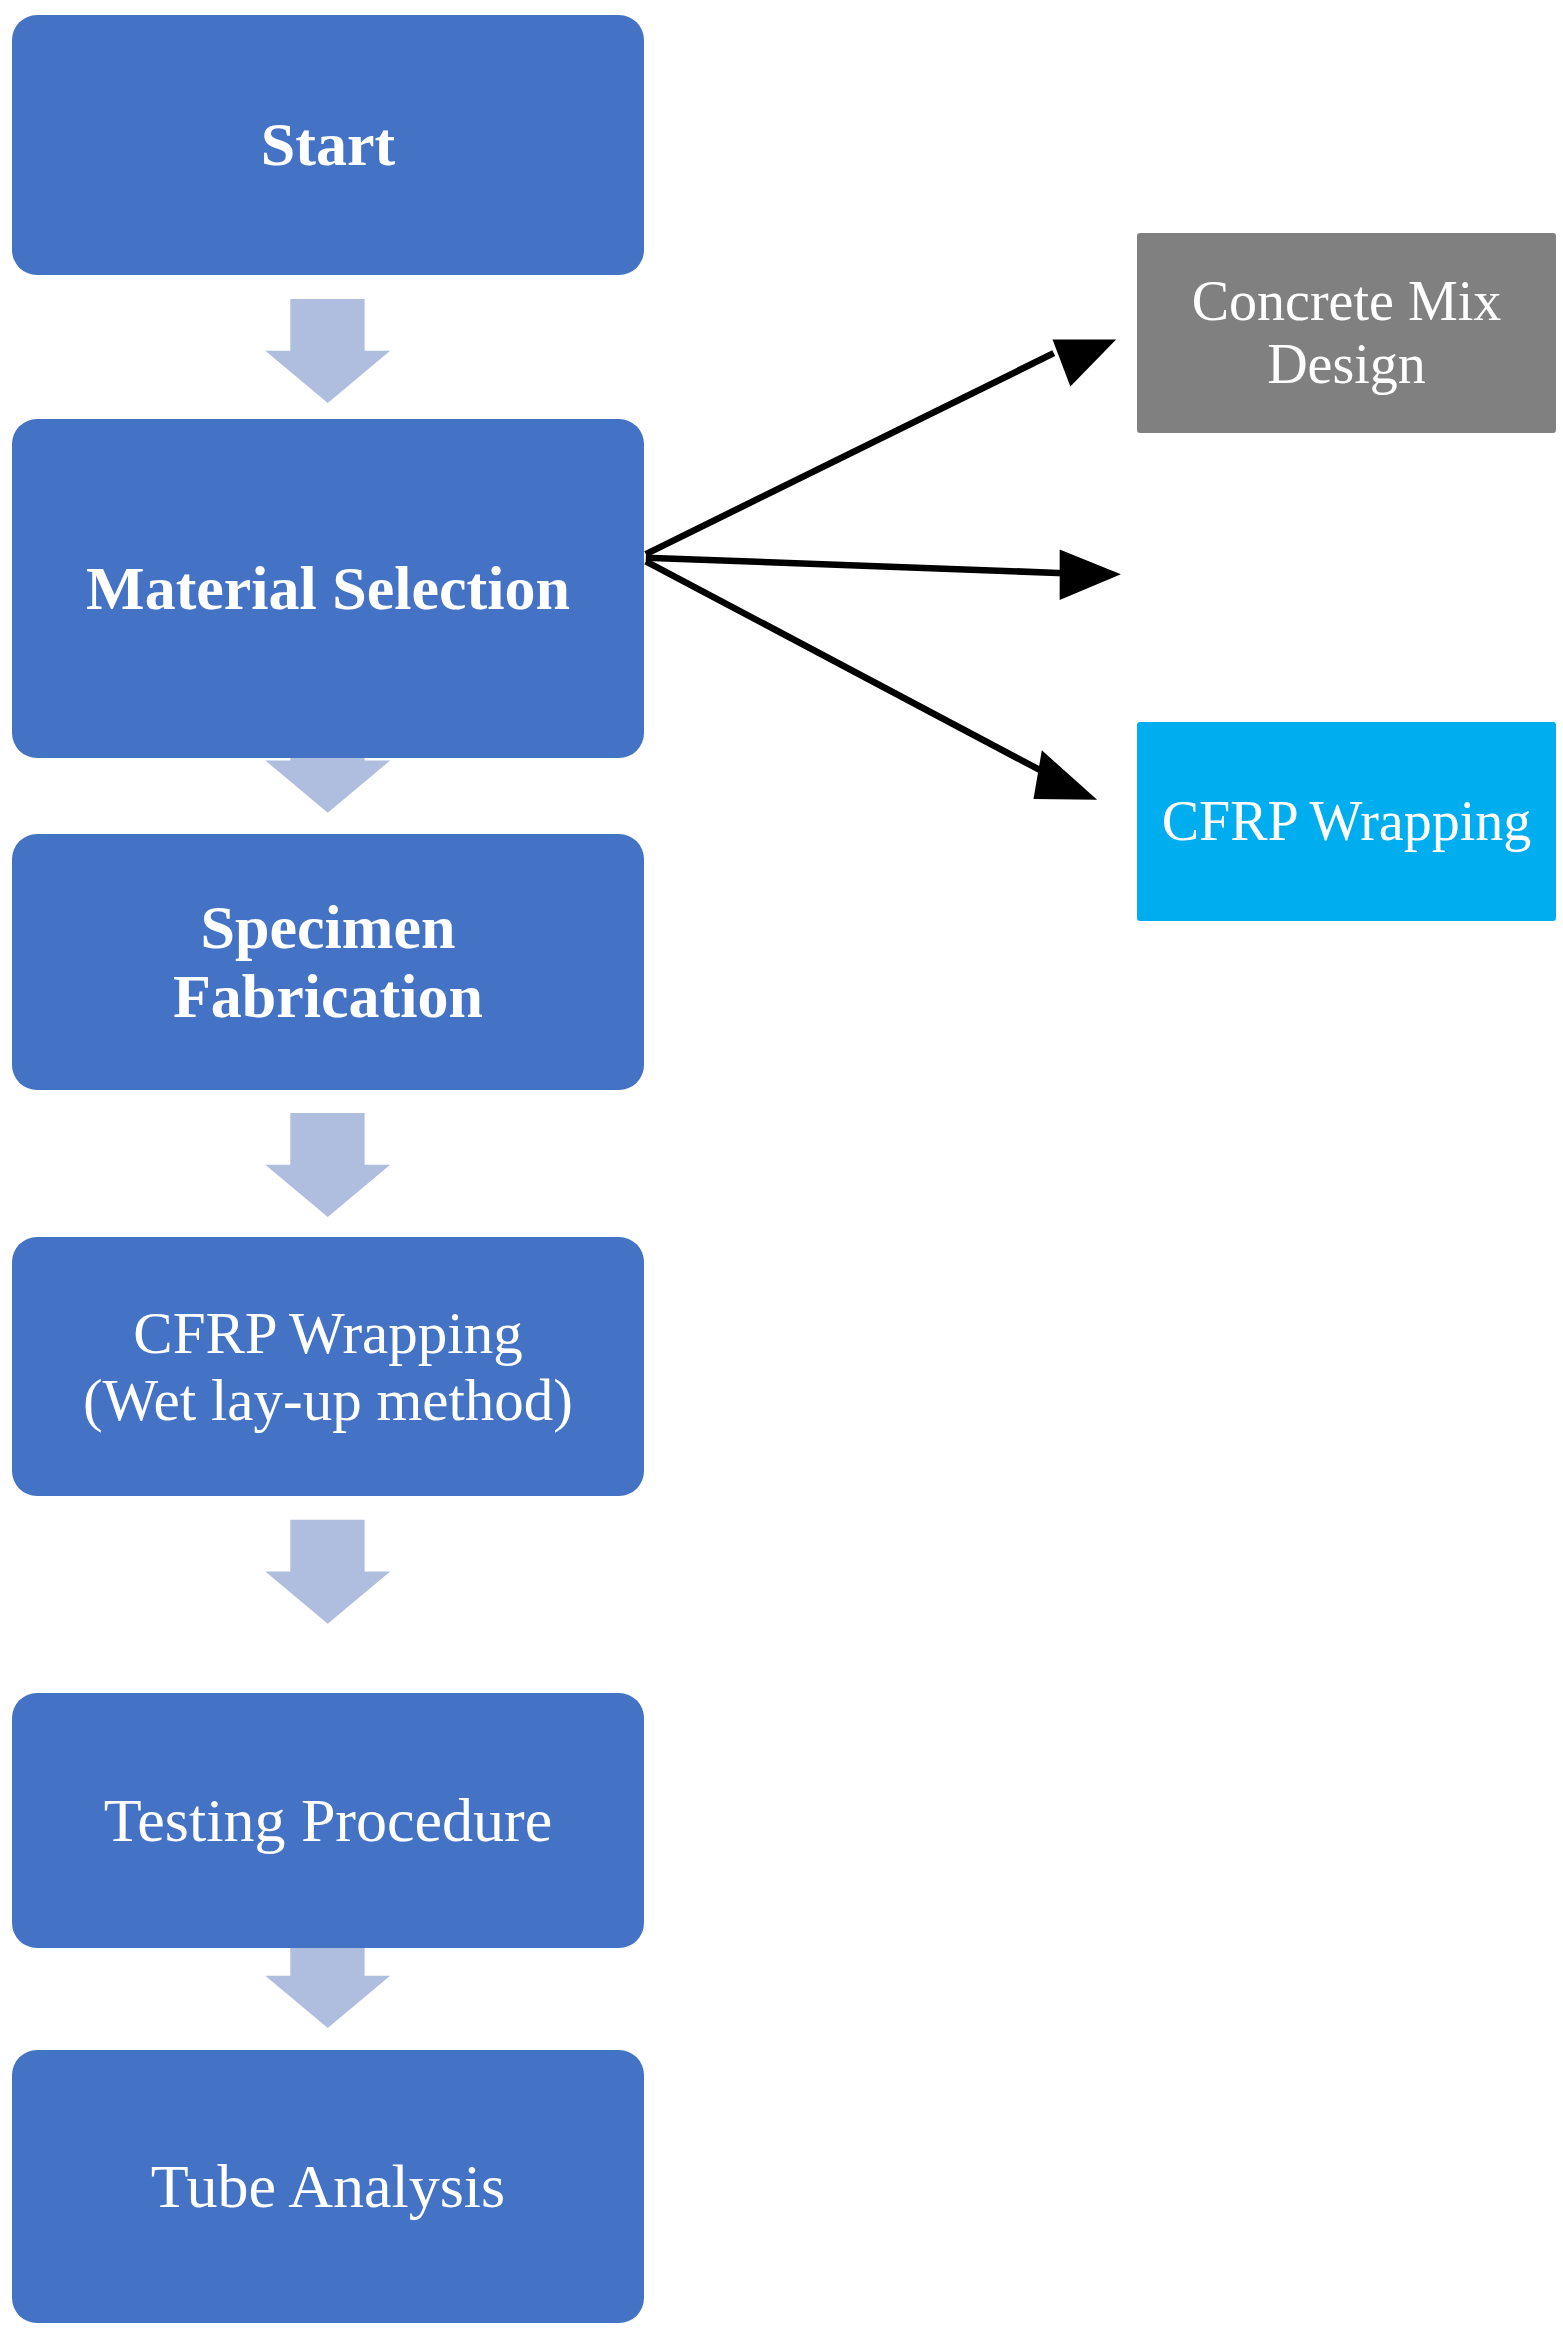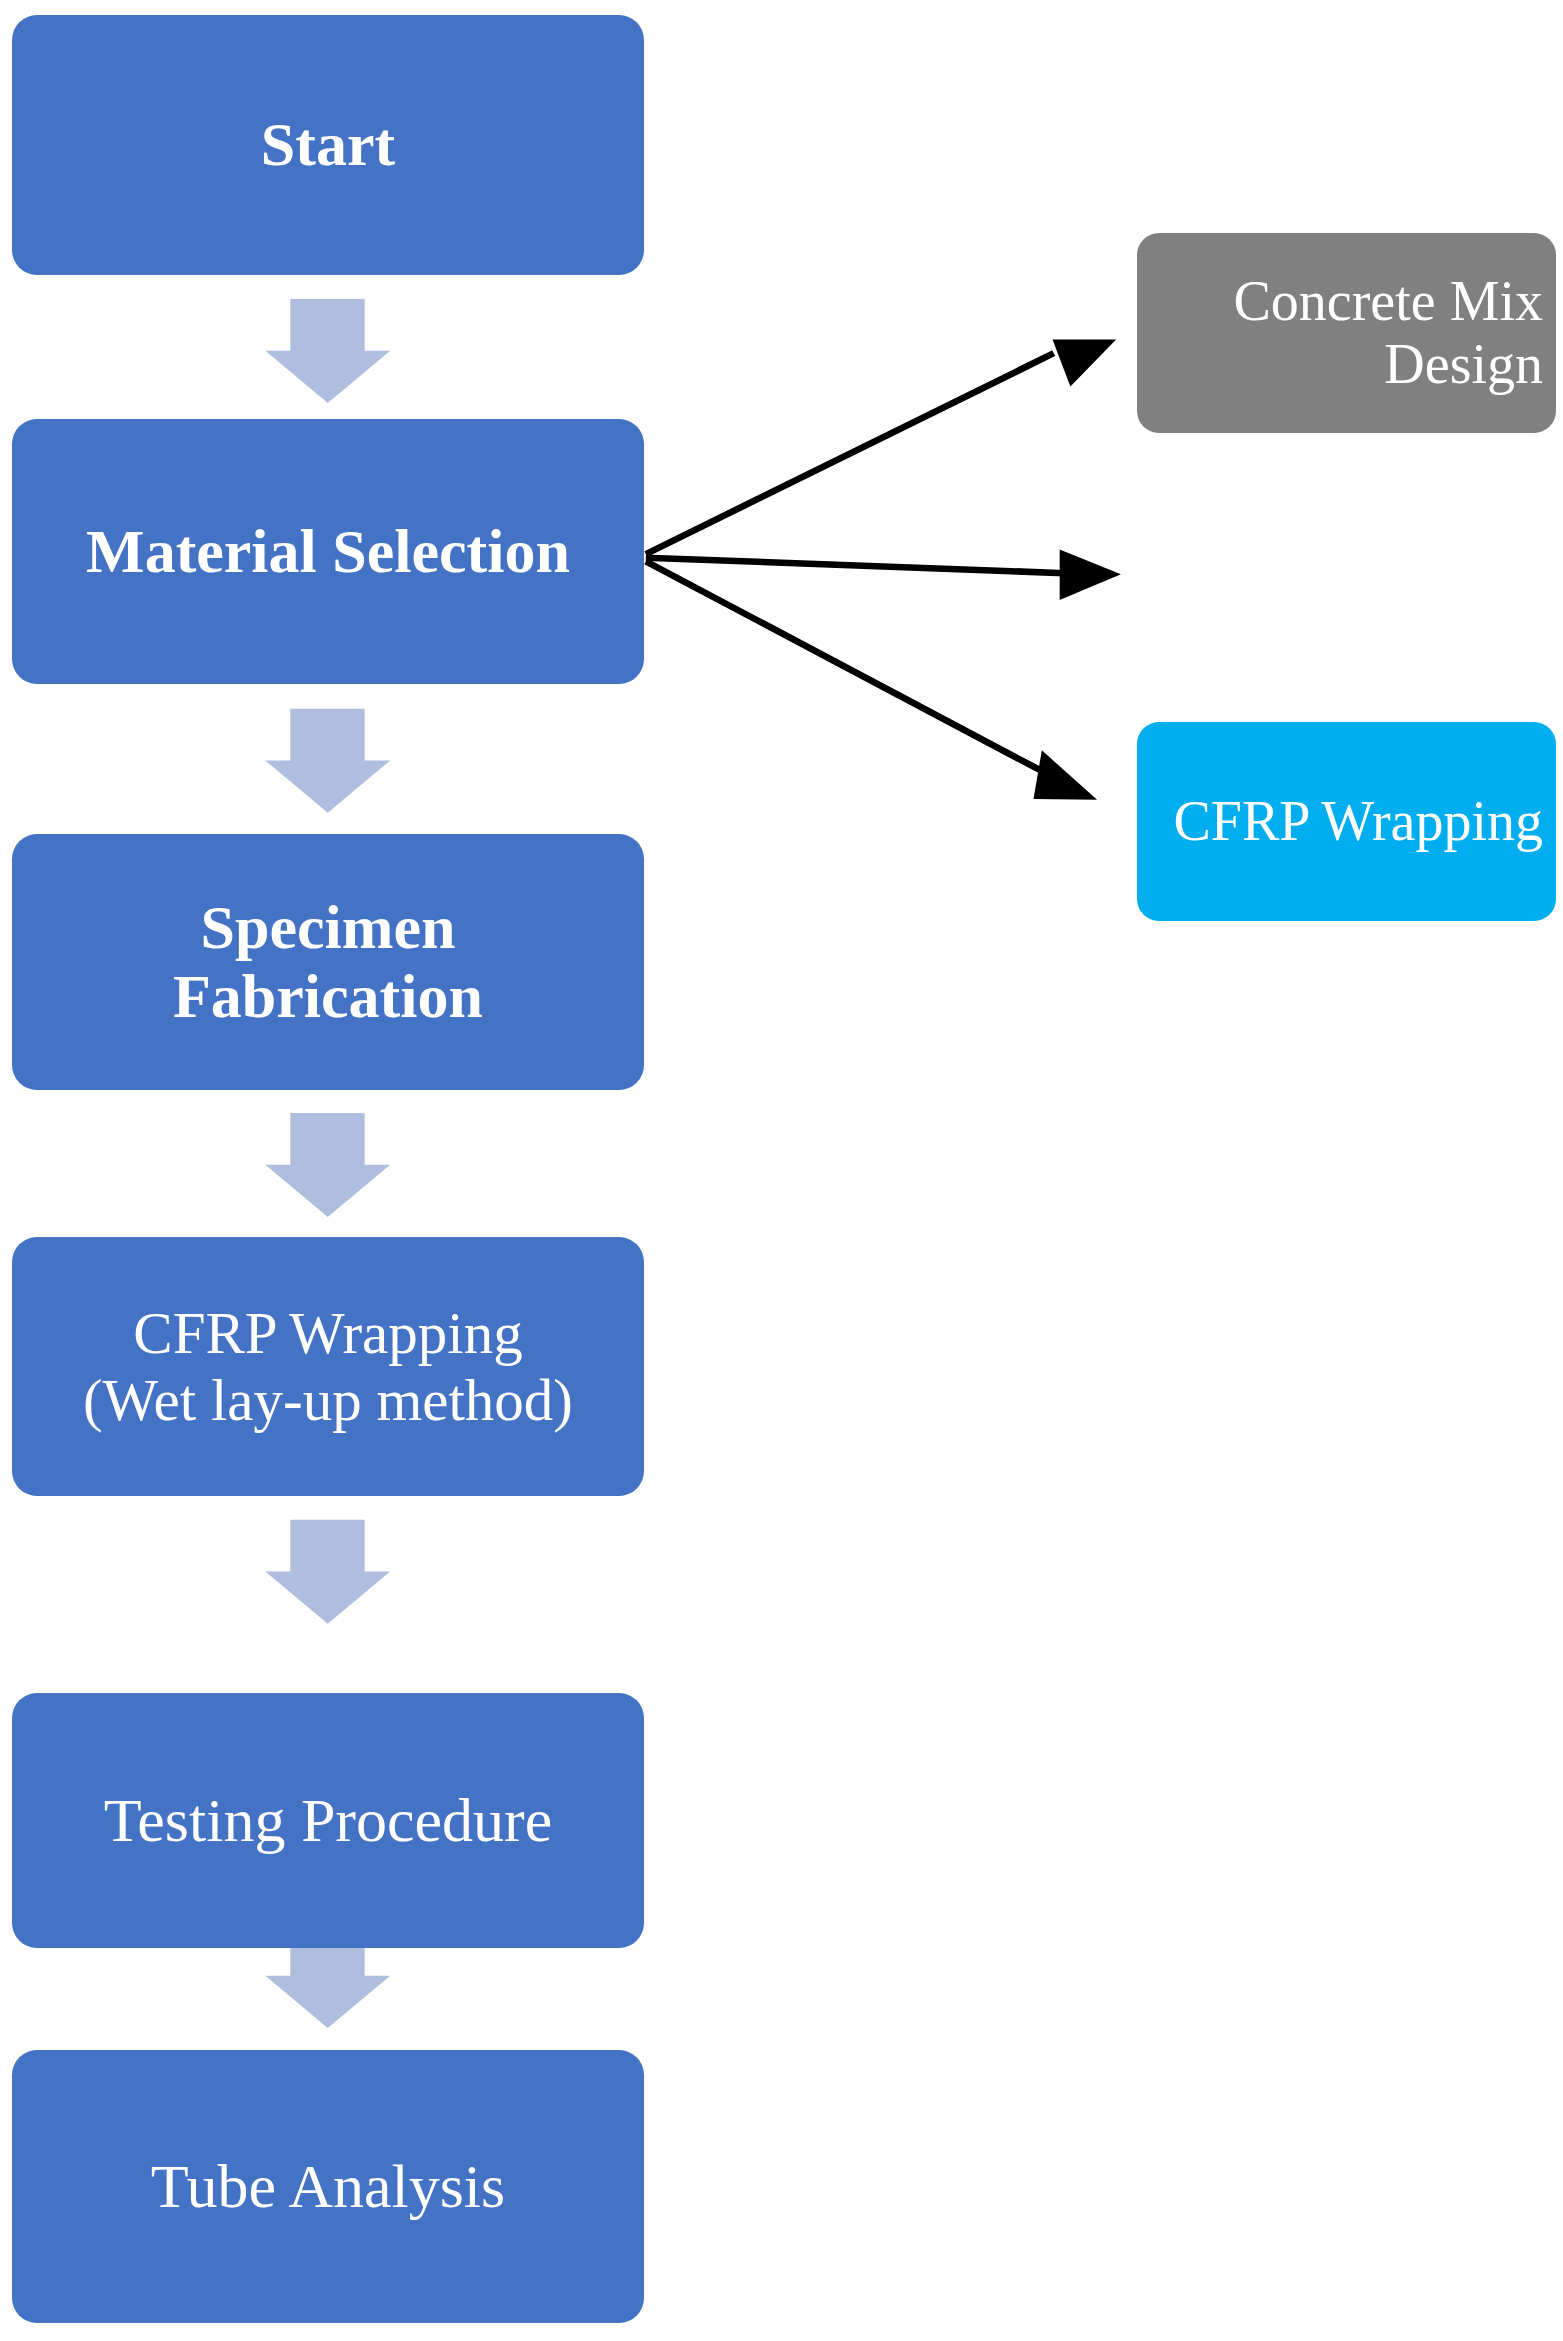--- a/index.html
+++ b/index.html
@@ -37,22 +37,21 @@
     white-space: pre-line;
   }
   .node.bold .label {
     font-weight: bold;
   }
   
   .main-node {
     background: #4472C4;
   }
   .branch-node {
-    border-radius: 22px;
-    text-align: right;
+    border-radius: 3px;
   }
   .branch-node.gray   { background: #808080; }
   .branch-node.red    { background: #C00000; }
   .branch-node.cyan   { background: #00AEEF; }
 
   
   .layer {
     position: absolute;
     left: 0;
     top: 0;
@@ -97,21 +96,21 @@
     <g>
       <line x1="1086" y1="944" x2="1758" y2="1300" stroke="#000000" stroke-width="11"></line>
       <polygon fill="#000000" points="1752,1262 1845,1345 1738,1344"></polygon>
     </g>
   </svg>
 
   <div class="node main-node bold" style="left:12px; top:15px; width:632px; height:260px; font-size:62px;">
     <span class="label">Start</span>
   </div>
 
-  <div class="node main-node bold" style="left:12px; top:419px; width:632px; height:265px; font-size:62px;">
+  <div class="node main-node bold" style="left:12px; top:419px; width:632px; height:339px; font-size:62px;">
     <span class="label">Material Selection</span>
   </div>
 
   <div class="node main-node" style="left:12px; top:834px; width:632px; height:256px; font-size:62px;font-weight:bold;">
     <span class="label">Specimen
 Fabrication</span>
   </div>
 
   <div class="node main-node" style="left:12px; top:1237px; width:632px; height:259px; font-size:59px;">
     <span class="label">CFRP Wrapping

